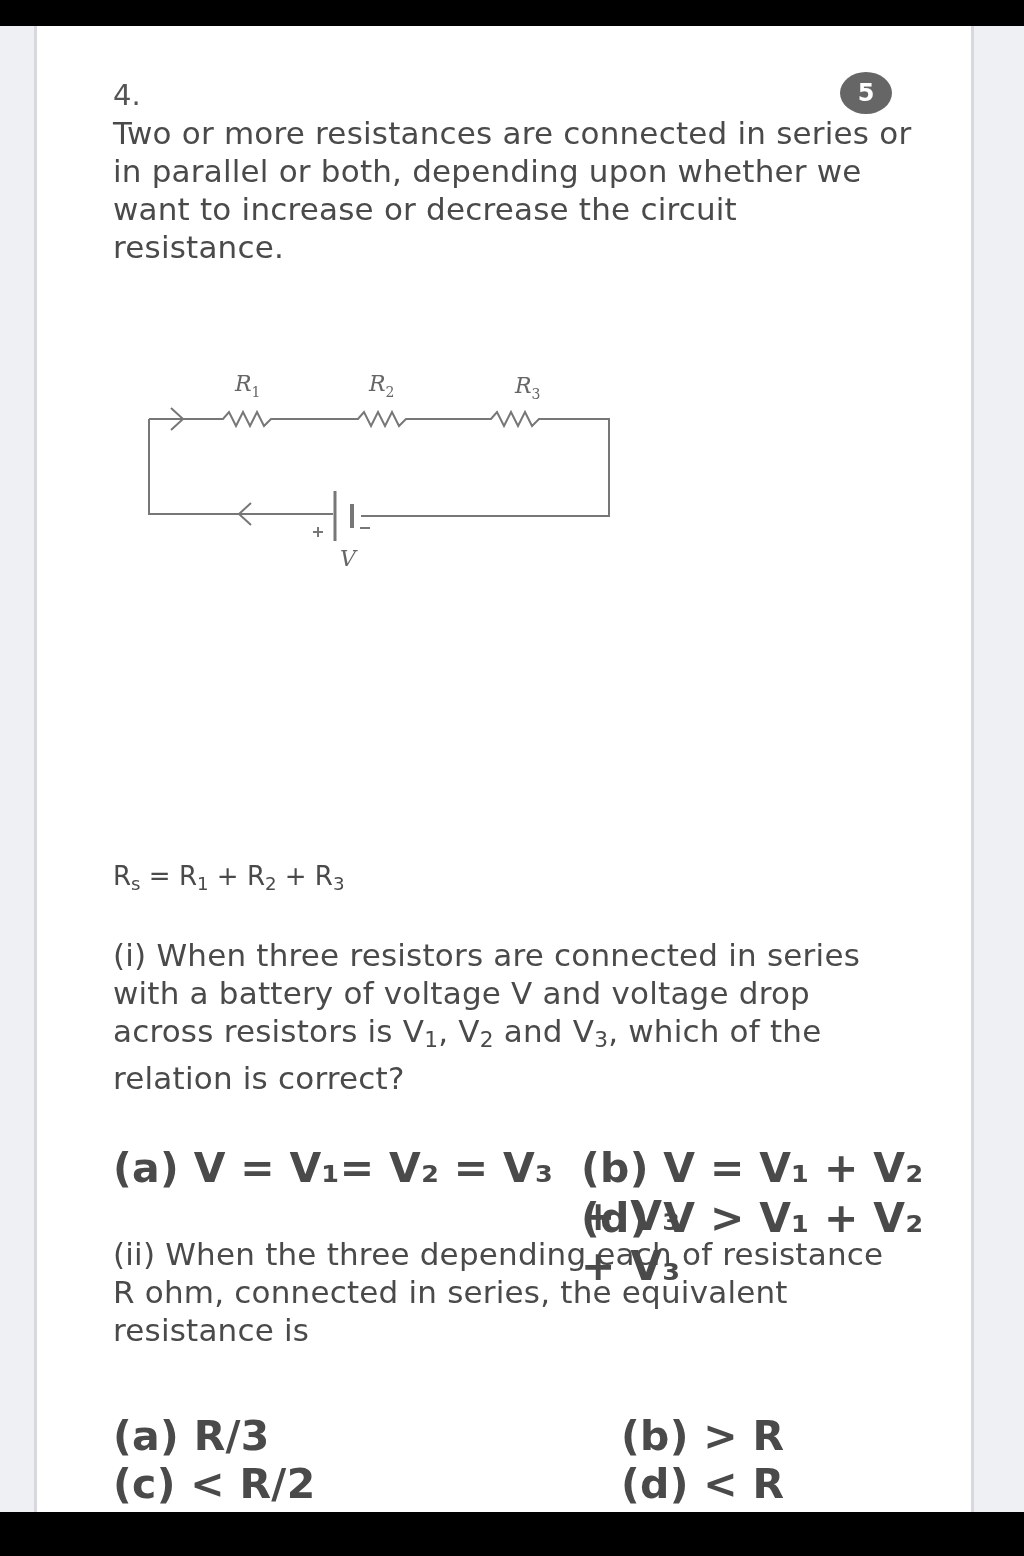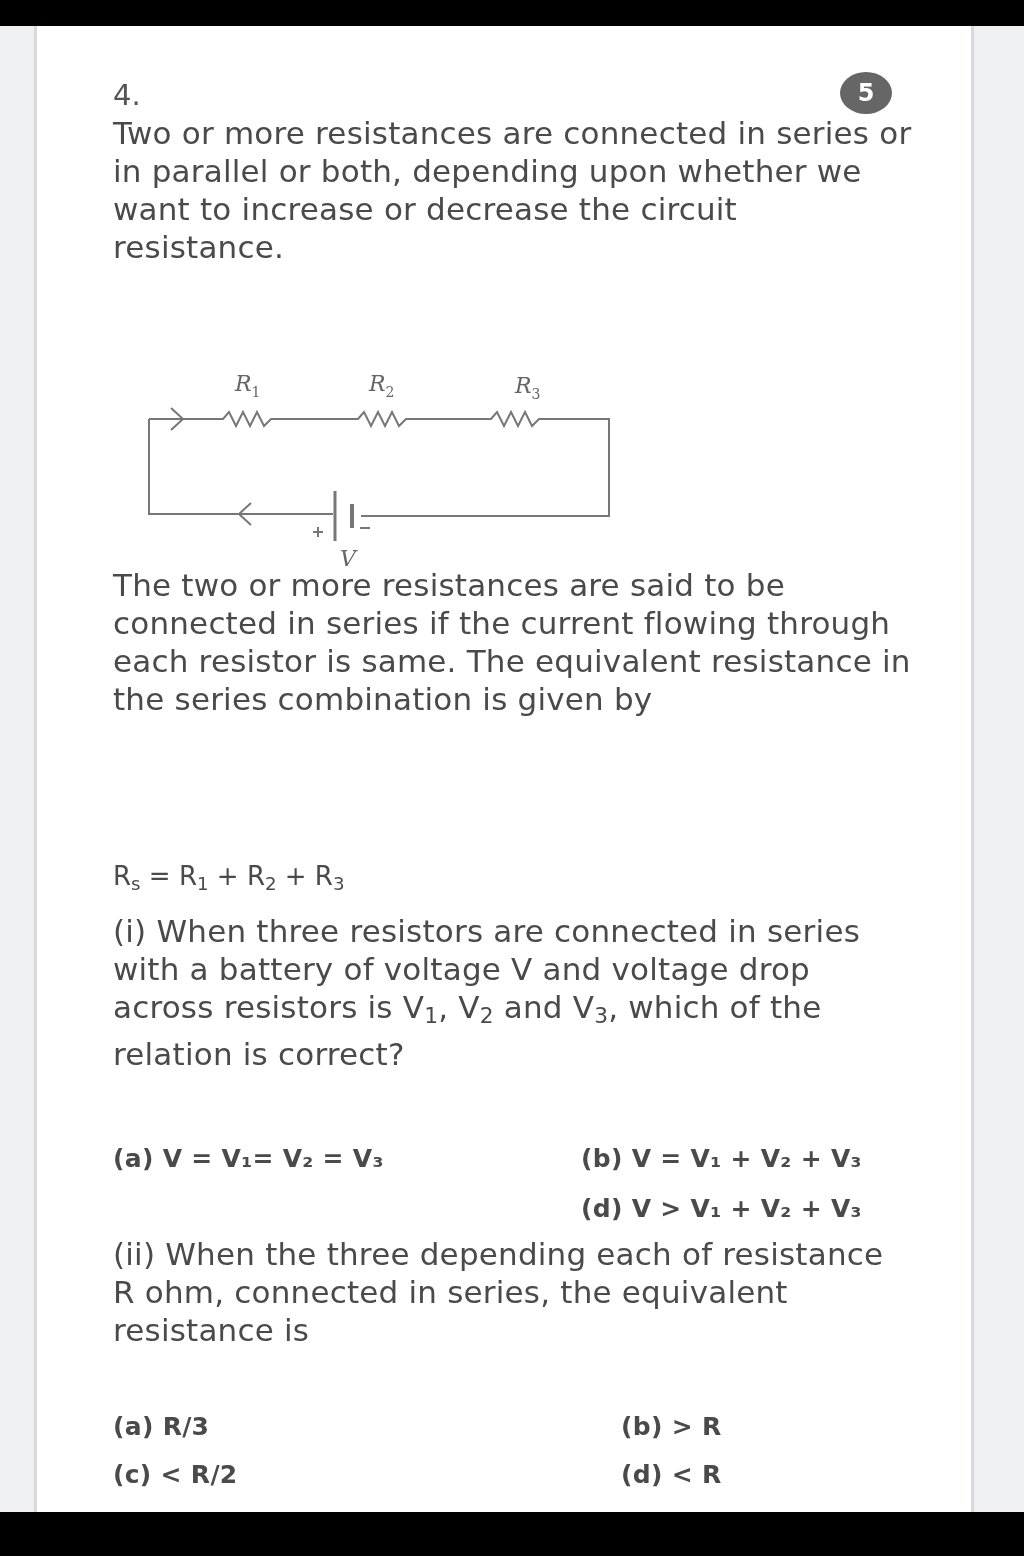--- a/index.html
+++ b/index.html
@@ -18,23 +18,23 @@
   .qnum { position: absolute; left: 76px; top: 52px; font-size: 29px; color: #555; }
   .badge {
     position: absolute; left: 803px; top: 46px; width: 52px; height: 42px; border-radius: 50%;
     background: #666; color: #fff; font-weight: bold; font-size: 24px;
     display: flex; align-items: center; justify-content: center;
   }
   .para { position: absolute; left: 76px; font-size: 31px; line-height: 38px; color: #4a4a4a; letter-spacing: 0.2px; }
   .p1 { top: 88px; width: 800px; }
   .p2 { top: 540px; width: 800px; }
   .formula { position: absolute; left: 76px; top: 835px; font-size: 26px; color: #4a4a4a; }
-  .p3 { top: 886px; width: 800px; }
+  .p3 { top: 910px; width: 800px; }
   sub { font-size: 0.7em; vertical-align: -0.25em; }
-  .opt { position: absolute; font-size: 25px; color: #4a4a4a; font-weight: bold; letter-spacing: 0.3px; }
+  .opt { position: absolute; font-size: 41px; color: #4a4a4a; font-weight: bold; letter-spacing: 0.3px; }
   .p4 { top: 1209px; width: 800px; }
   .circuit { position: absolute; left: 96px; top: 320px; width: 510px; height: 230px; }
 </style>
 </head>
 <body>
 
 <div class="screen">
   <div class="card">
     <div class="qnum">4.</div>
     <div class="badge">5</div>
@@ -54,21 +54,20 @@
         <line x1="185" y1="181" x2="185" y2="191"></line>
       </g>
       <g font-family="DejaVu Serif, serif" font-style="italic" fill="#666" font-size="22">
         <text x="102" y="45">R<tspan font-size="14" dy="6" font-style="normal">1</tspan></text>
         <text x="236" y="45">R<tspan font-size="14" dy="6" font-style="normal">2</tspan></text>
         <text x="382" y="47">R<tspan font-size="14" dy="6" font-style="normal">3</tspan></text>
         <text x="207" y="220">V</text>
       </g>
     </svg>
 
-    <div class="para p2">The two or more resistances are said to be connected in series if the current flowing through each resistor is same. The equivalent resistance in the series combination is given by</div>
 
     <div class="formula">
       <span>R</span><sub>s</sub>
       <span>=</span>
       <span>R</span><sub>1</sub>
       <span>+</span>
       <span>R</span><sub>2</sub>
       <span>+</span>
       <span>R</span><sub>3</sub>
     </div>

